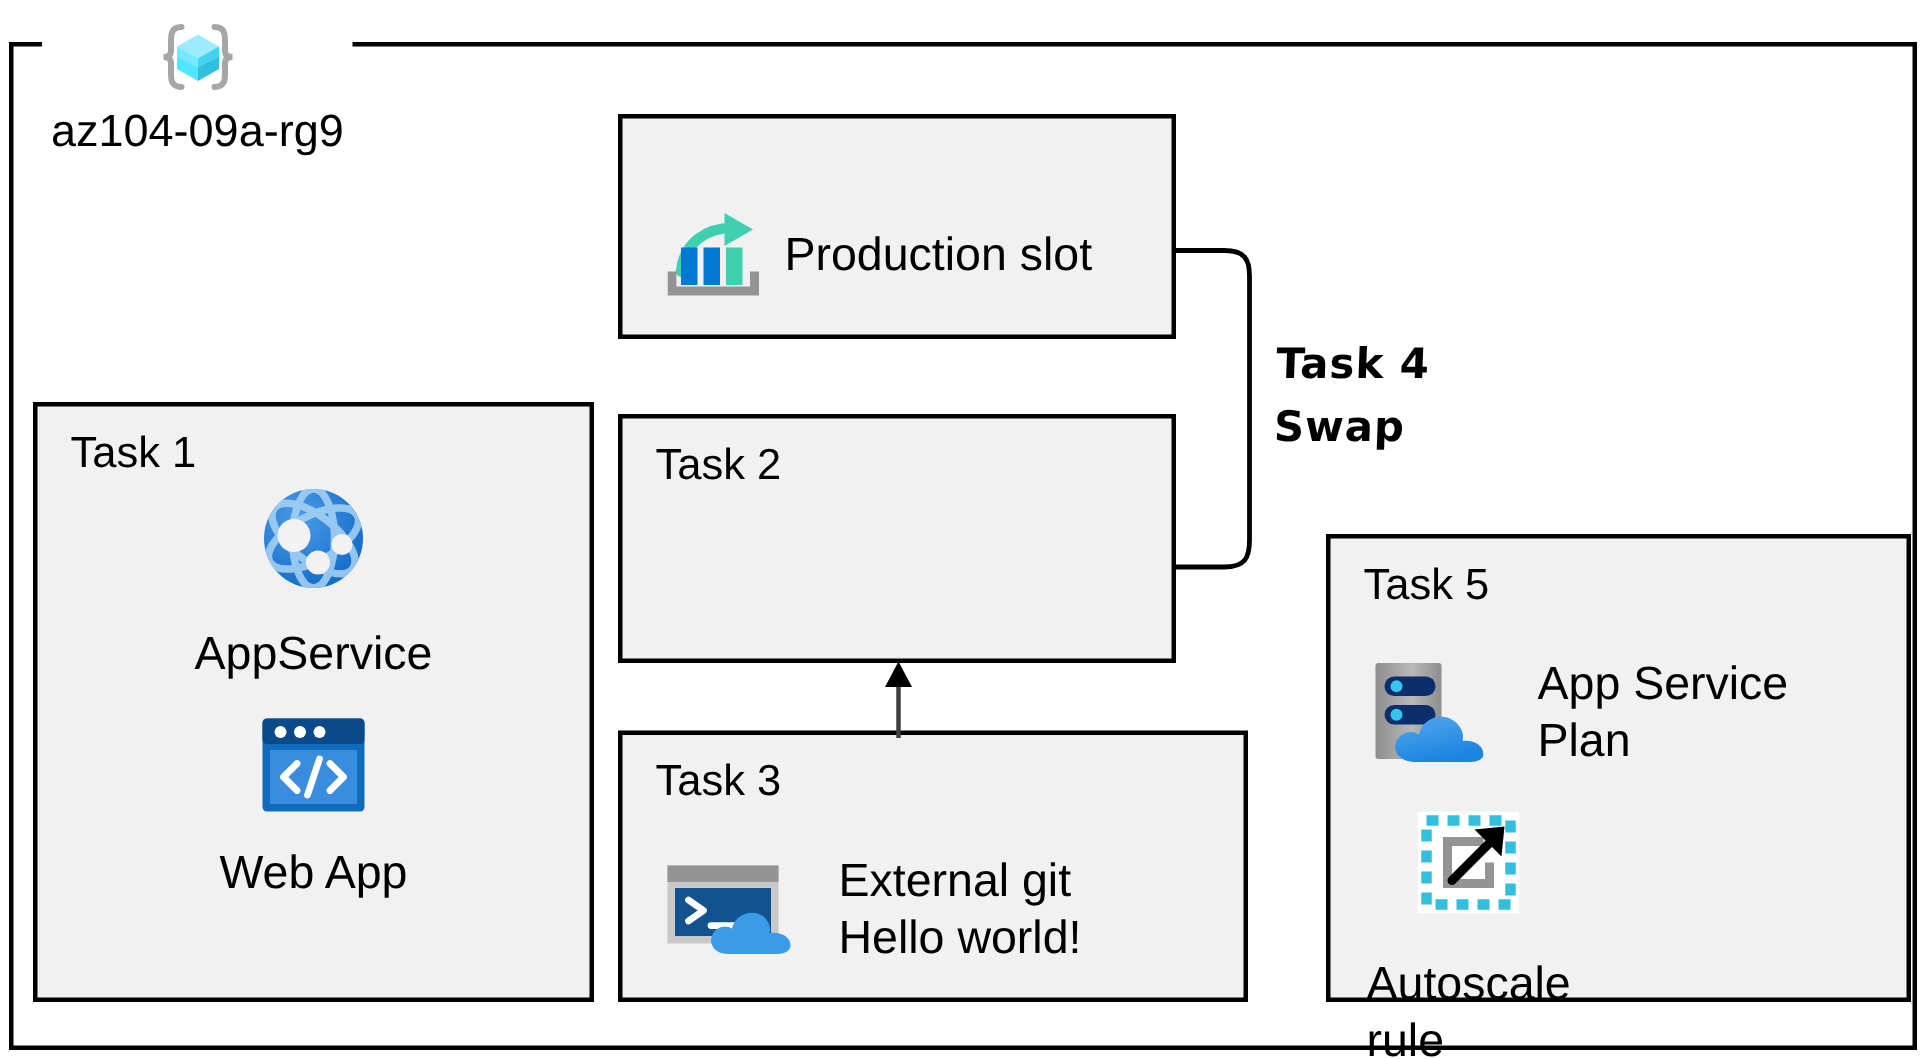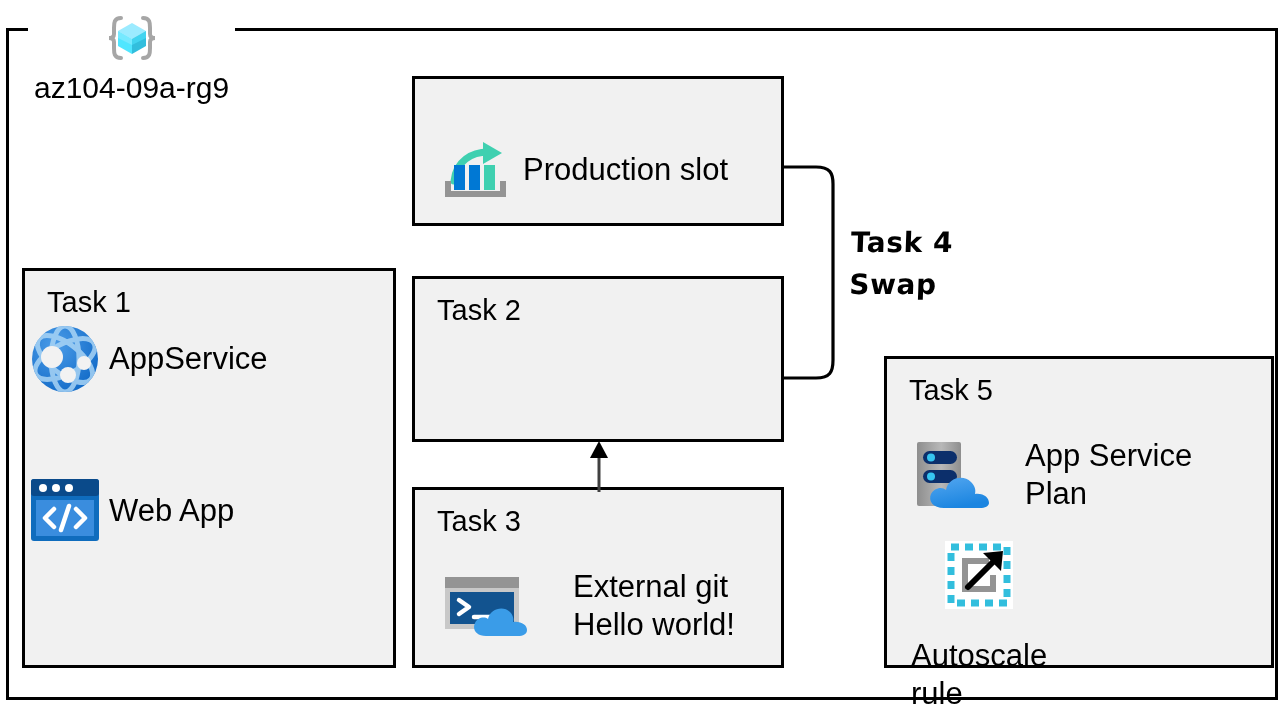--- a/index.html
+++ b/index.html
@@ -72,50 +72,51 @@
     font-size: 29px;
     line-height: 34px;
     color: #000000;
     white-space: nowrap;
   }
 
   
   #box-production { left: 412px; top: 76px;  width: 372px; height: 150px; }
   #box-task1      { left: 22px;  top: 268px; width: 374px; height: 400px; }
   #box-task2      { left: 412px; top: 276px; width: 372px; height: 166px; }
-  #box-task3      { left: 412px; top: 487px; width: 372px; height: 181px; padding-left: 16px; }
+  #box-task3      { left: 412px; top: 487px; width: 420px; height: 181px; padding-left: 16px; }
   #box-task5      { left: 884px; top: 356px; width: 390px; height: 312px; }
 
   
   .icon-row {
     position: absolute;
     display: flex;
     align-items: center;
     gap: 16px;
   }
   .icon-row .row-text {
     font-size: 31px;
     line-height: 38px;
     color: #000000;
     white-space: pre-line;
   }
   #row-production { left: 30px; top: 62px; }
   #row-staging    { left: 30px; top: 70px; }
-  #row-task3      { left: 28px; top: 78px; gap: 34px; }
+  #row-task3      { left: 28px; top: 78px; gap: 20px; }
   #row-plan       { left: 24px; top: 78px; gap: 36px; }
   #row-autoscale  { left: 24px; top: 182px; gap: 28px; flex-direction: column; }
 
   
   .center-stack {
     position: absolute;
     left: 0;
     width: 100%;
     display: flex;
+    flex-direction: column;
     align-items: center;
-    gap: 4px;
+    gap: 17px;
   }
   #stack-appservice { top: 48px; }
   #stack-webapp     { top: 206px; }
   .stack-text {
     font-size: 31px;
     line-height: 40px;
     color: #000000;
     white-space: nowrap;
   }
 

